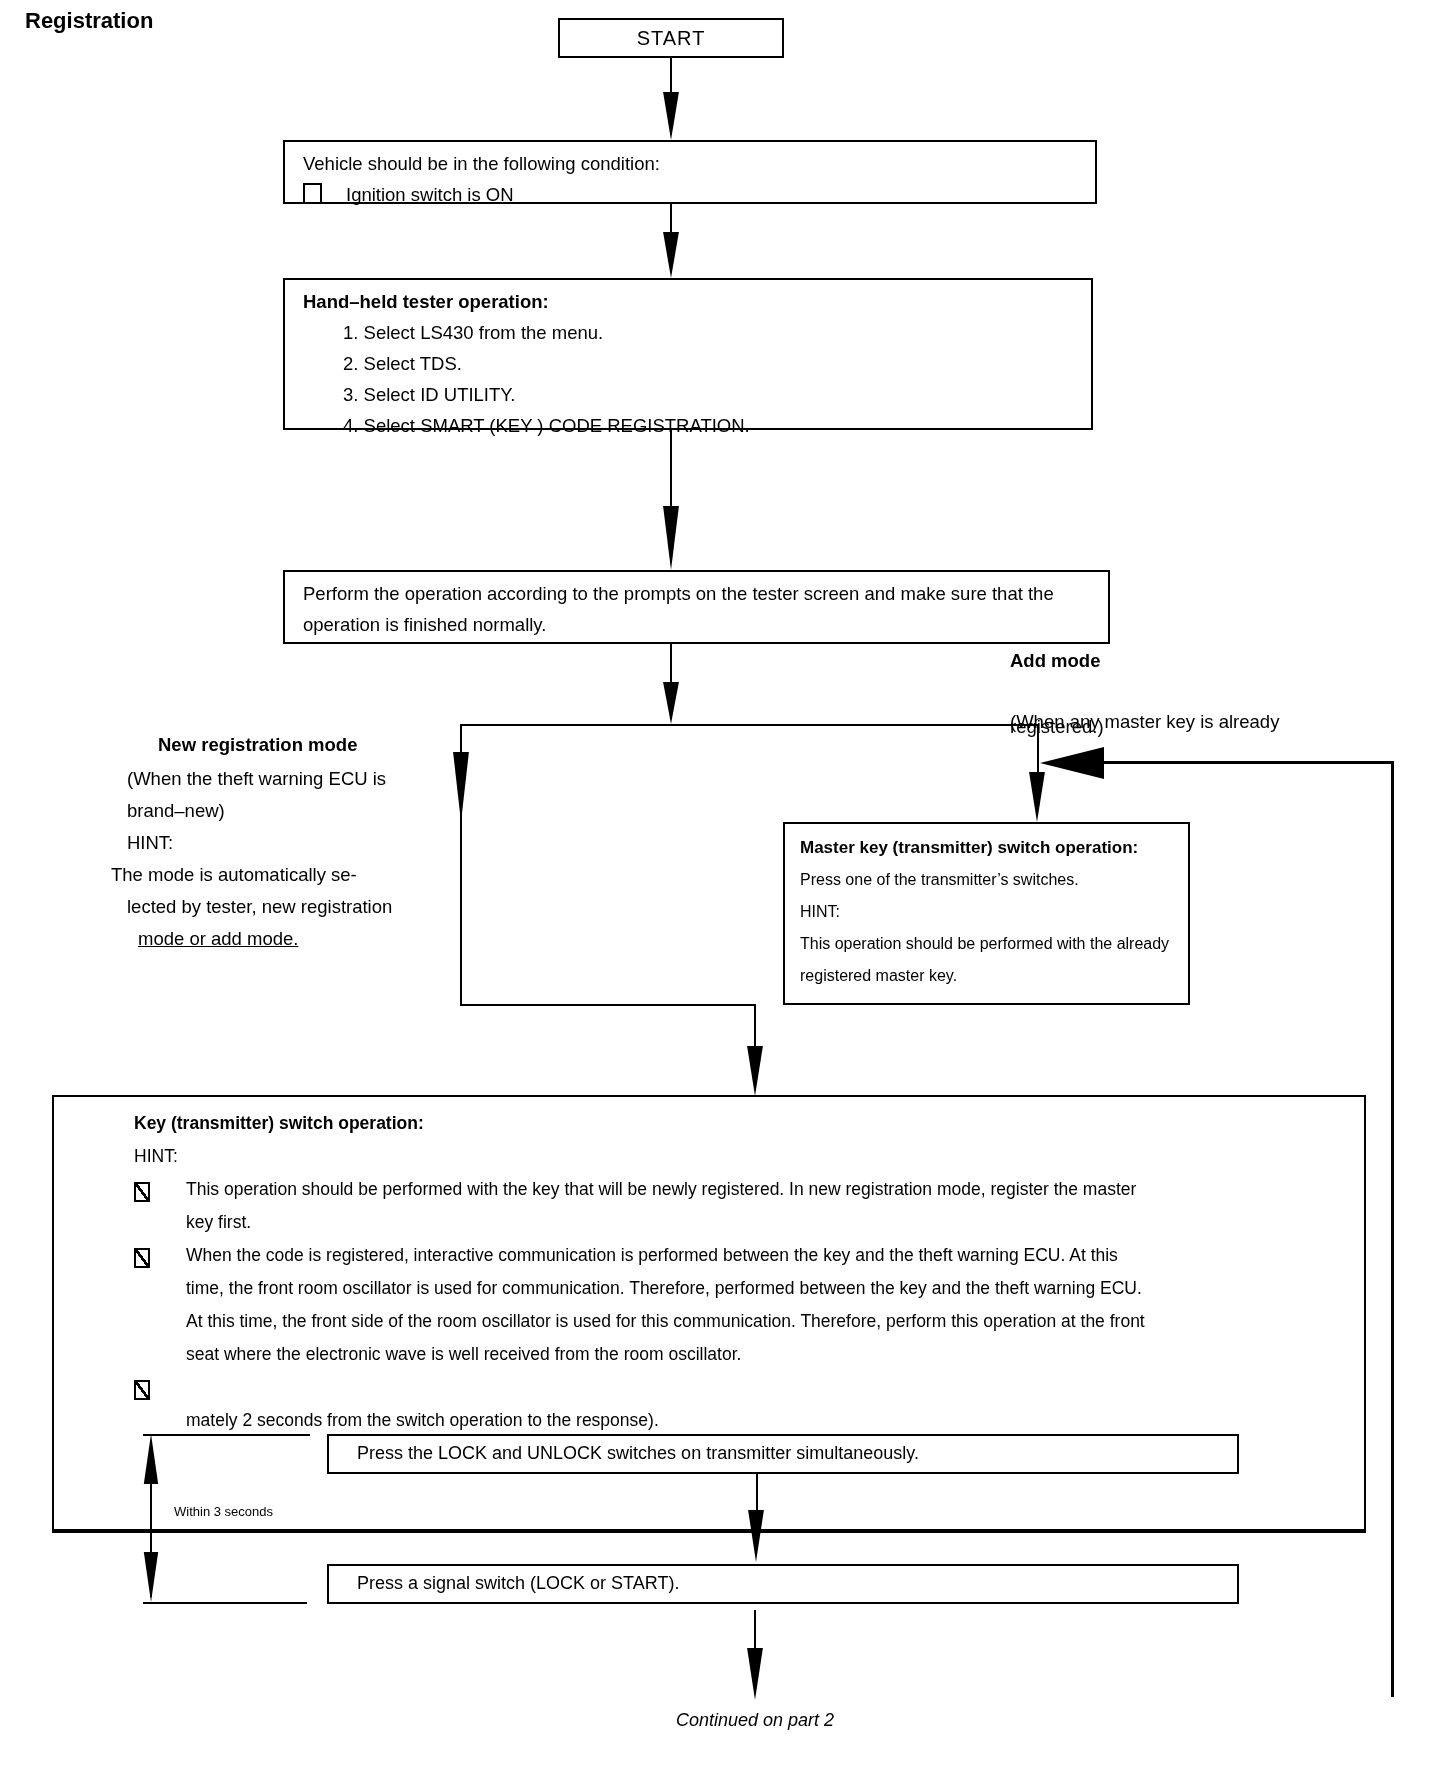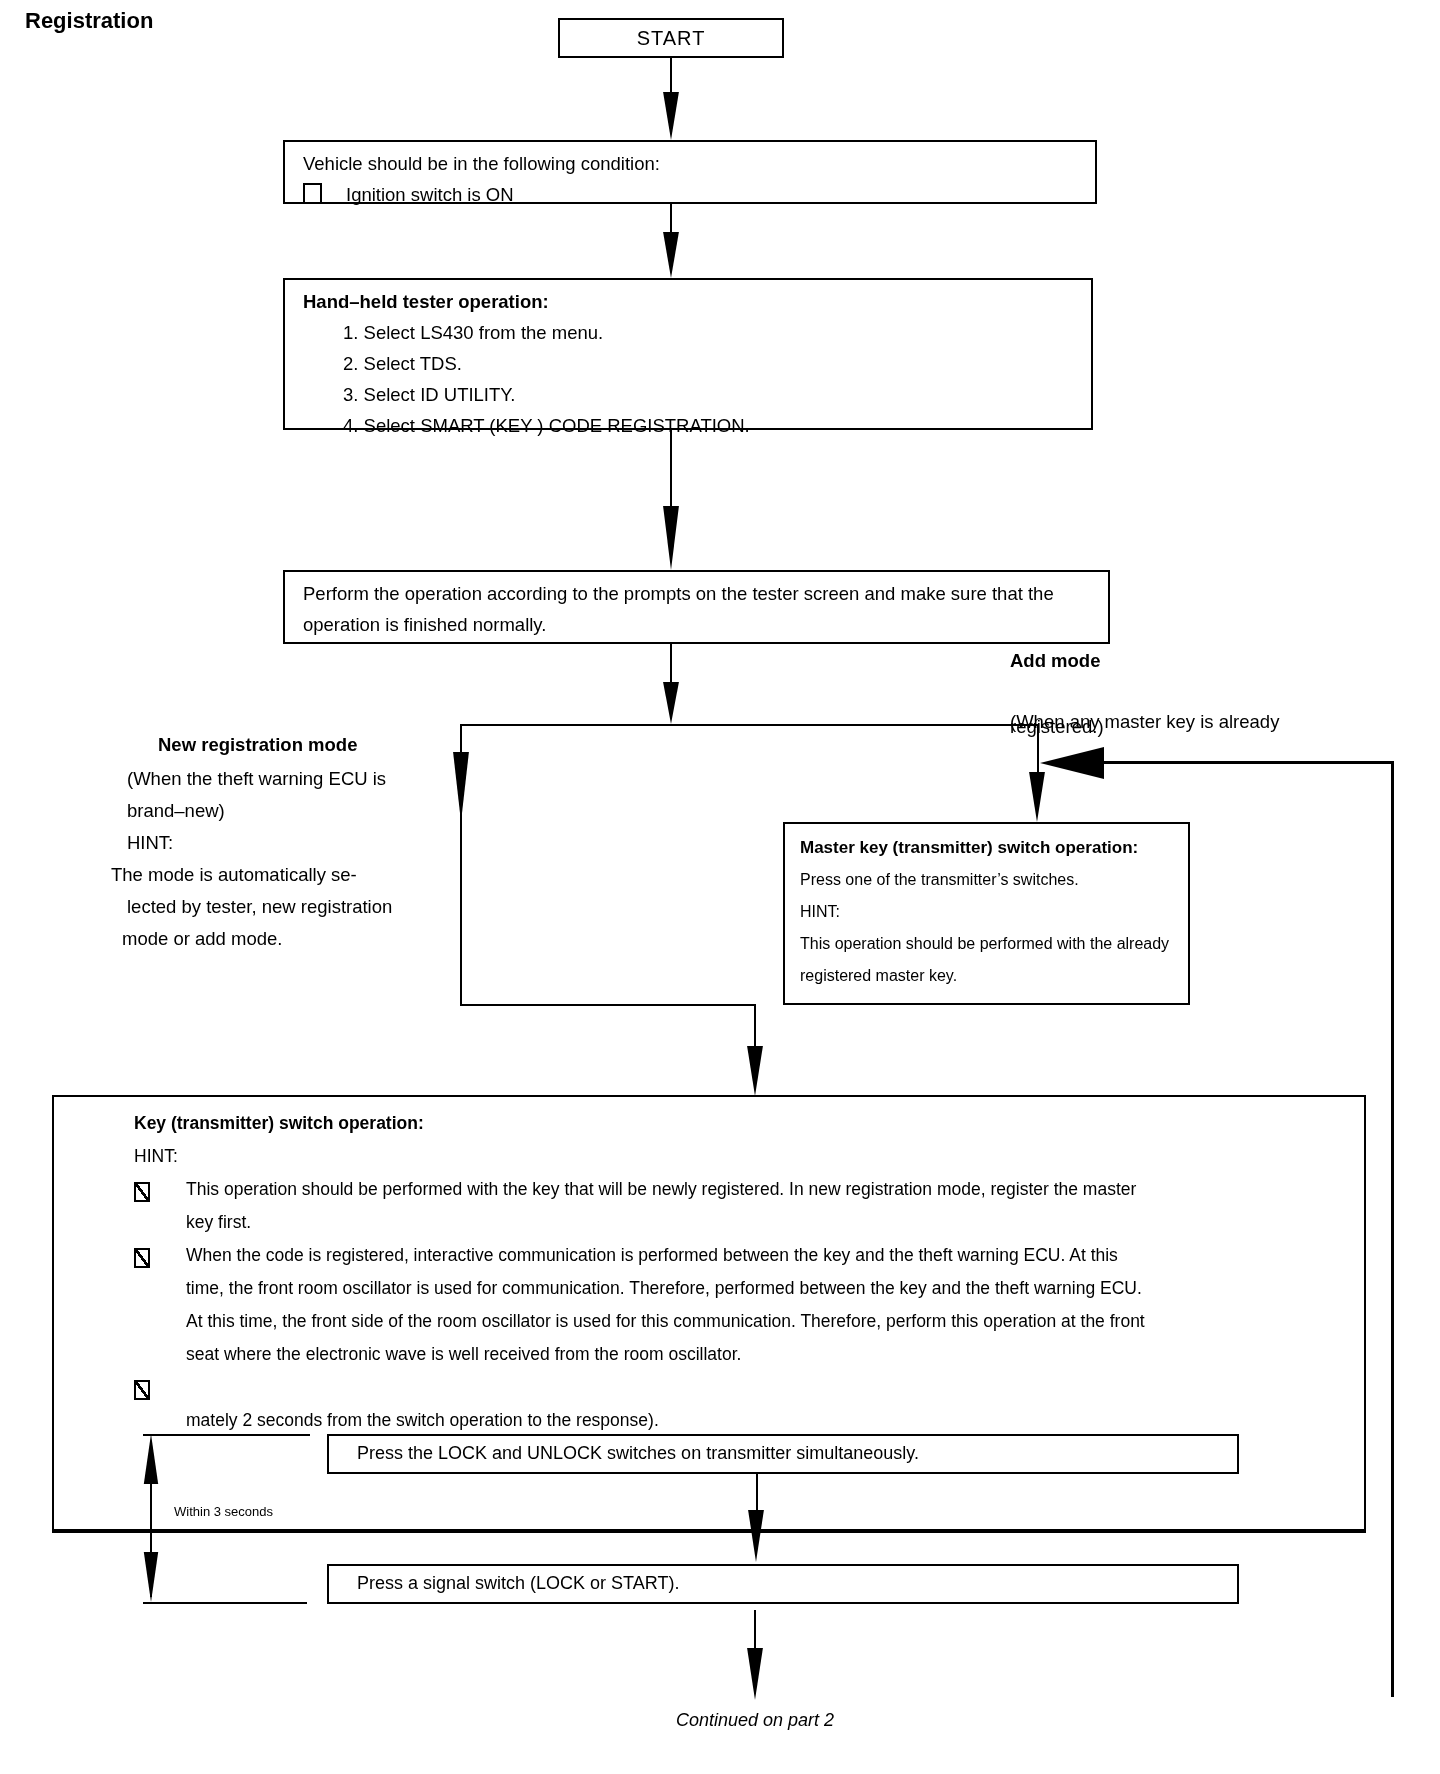--- a/index.html
+++ b/index.html
@@ -89,21 +89,21 @@
   <div class="spike-left" style="left:1040px;top:744px;width:64px;height:38px;"></div>
   <div class="line" style="left:1102px;top:761px;width:291px;height:3px;"></div>
   <div class="line" style="left:1391px;top:761px;width:3px;height:936px;"></div>
 
   <div class="txt b" style="left:127px;top:732px;margin-left:31px;">New registration mode</div>
   <div class="txt" style="left:127px;top:766px;">(When the theft warning ECU is</div>
   <div class="txt" style="left:127px;top:798px;">brand–new)</div>
   <div class="txt" style="left:127px;top:830px;">HINT:</div>
   <div class="txt" style="left:111px;top:862px;">The mode is automatically se-</div>
   <div class="txt" style="left:127px;top:894px;">lected by tester, new registration</div>
-  <div class="txt" style="left:122px;top:926px;">mode or add mode.</div>
+  <div class="txt" style="left:138px;top:926px;text-decoration:underline;">mode or add mode.</div>
 
   <div class="box" style="left:783px;top:822px;width:407px;height:183px;padding:8px 6px 0 15px;">
     <div class="mk-line b" style="font-size:17px;">Master key (transmitter) switch operation:</div>
     <div class="mk-line">Press one of the transmitter’s switches.</div>
     <div class="mk-line">HINT:</div>
     <div class="mk-line">This operation should be performed with the already</div>
     <div class="mk-line">registered master key.</div>
   </div>
 
   <div class="line" style="left:754px;top:1006px;width:2px;height:42px;"></div>

